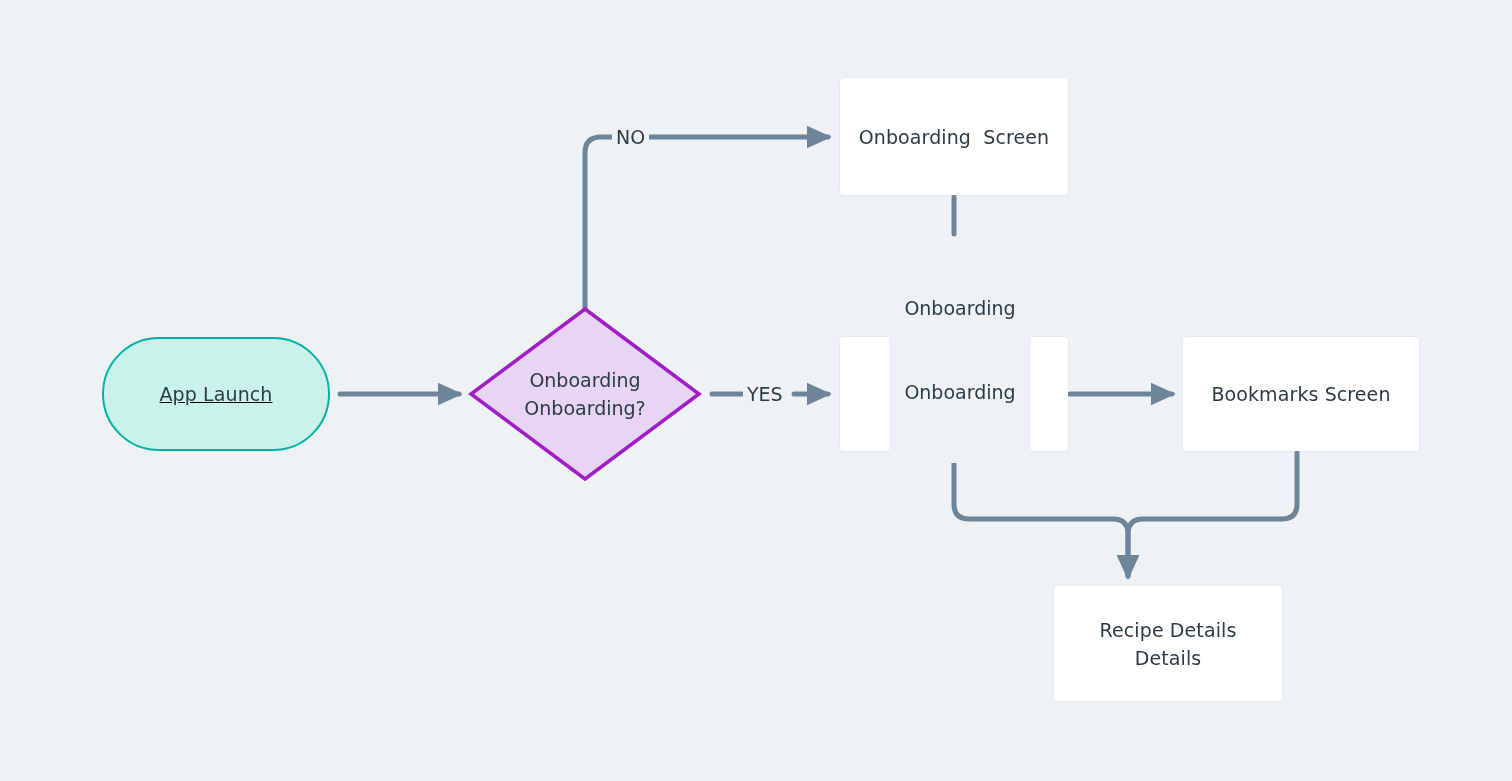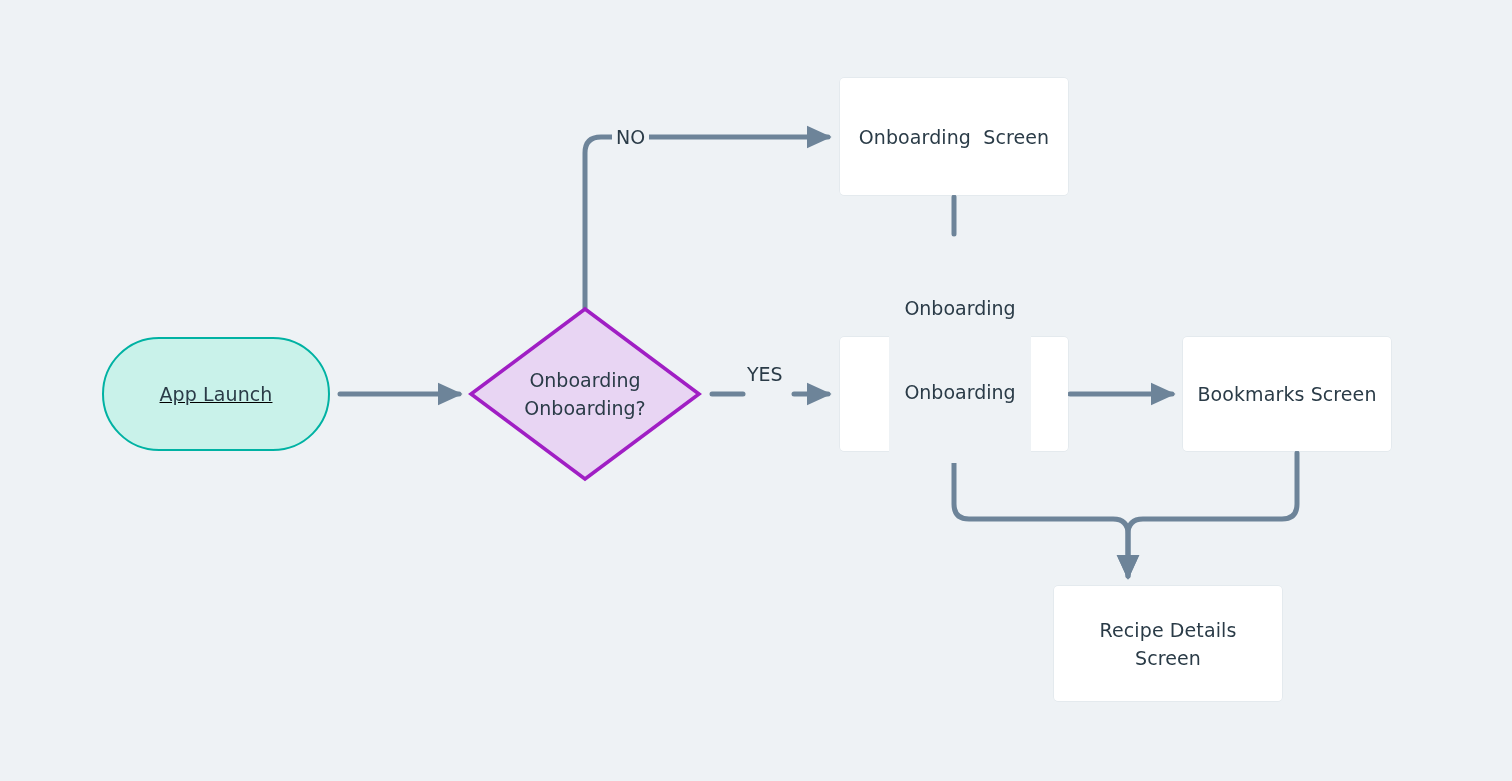--- a/index.html
+++ b/index.html
@@ -144,33 +144,33 @@
   </div>
 
   <div class="node node-box" style="left:840px; top:78px; width:228px; height:117px;">
     <span class="node-label">Onboarding  Screen</span>
   </div>
 
   <div class="node node-box" style="left:840px; top:337px; width:228px; height:114px;">
     <span class="node-label">Home Screen</span>
   </div>
 
-  <div class="node node-box" style="left:1183px; top:337px; width:208px; height:114px;">
+  <div class="node node-box" style="left:1183px; top:337px; width:236px; height:114px;">
     <span class="node-label">Bookmarks Screen</span>
   </div>
 
   <div class="node node-box" style="left:1014px; top:586px; width:228px; height:115px;margin-left:40px;">
     <div>
       <div class="node-label">Recipe Details</div>
-      <div class="node-label">Screen</div>
+      <div class="node-label">Details</div>
     </div>
   </div>
 
   <div class="edge-label horiz" style="left:612px; top:123px;">NO</div>
 
-  <div class="edge-label horiz" style="left:743px; top:360px;">YES</div>
+  <div class="edge-label horiz" style="left:743px; top:380px;">YES</div>
 
   <div class="edge-label vert" style="left:889px; top:237px; width:130px;">
     <div>Onboarding</div>
     <div>Onboarding</div>
   </div>
 
 </div>
 
 </body></html>

